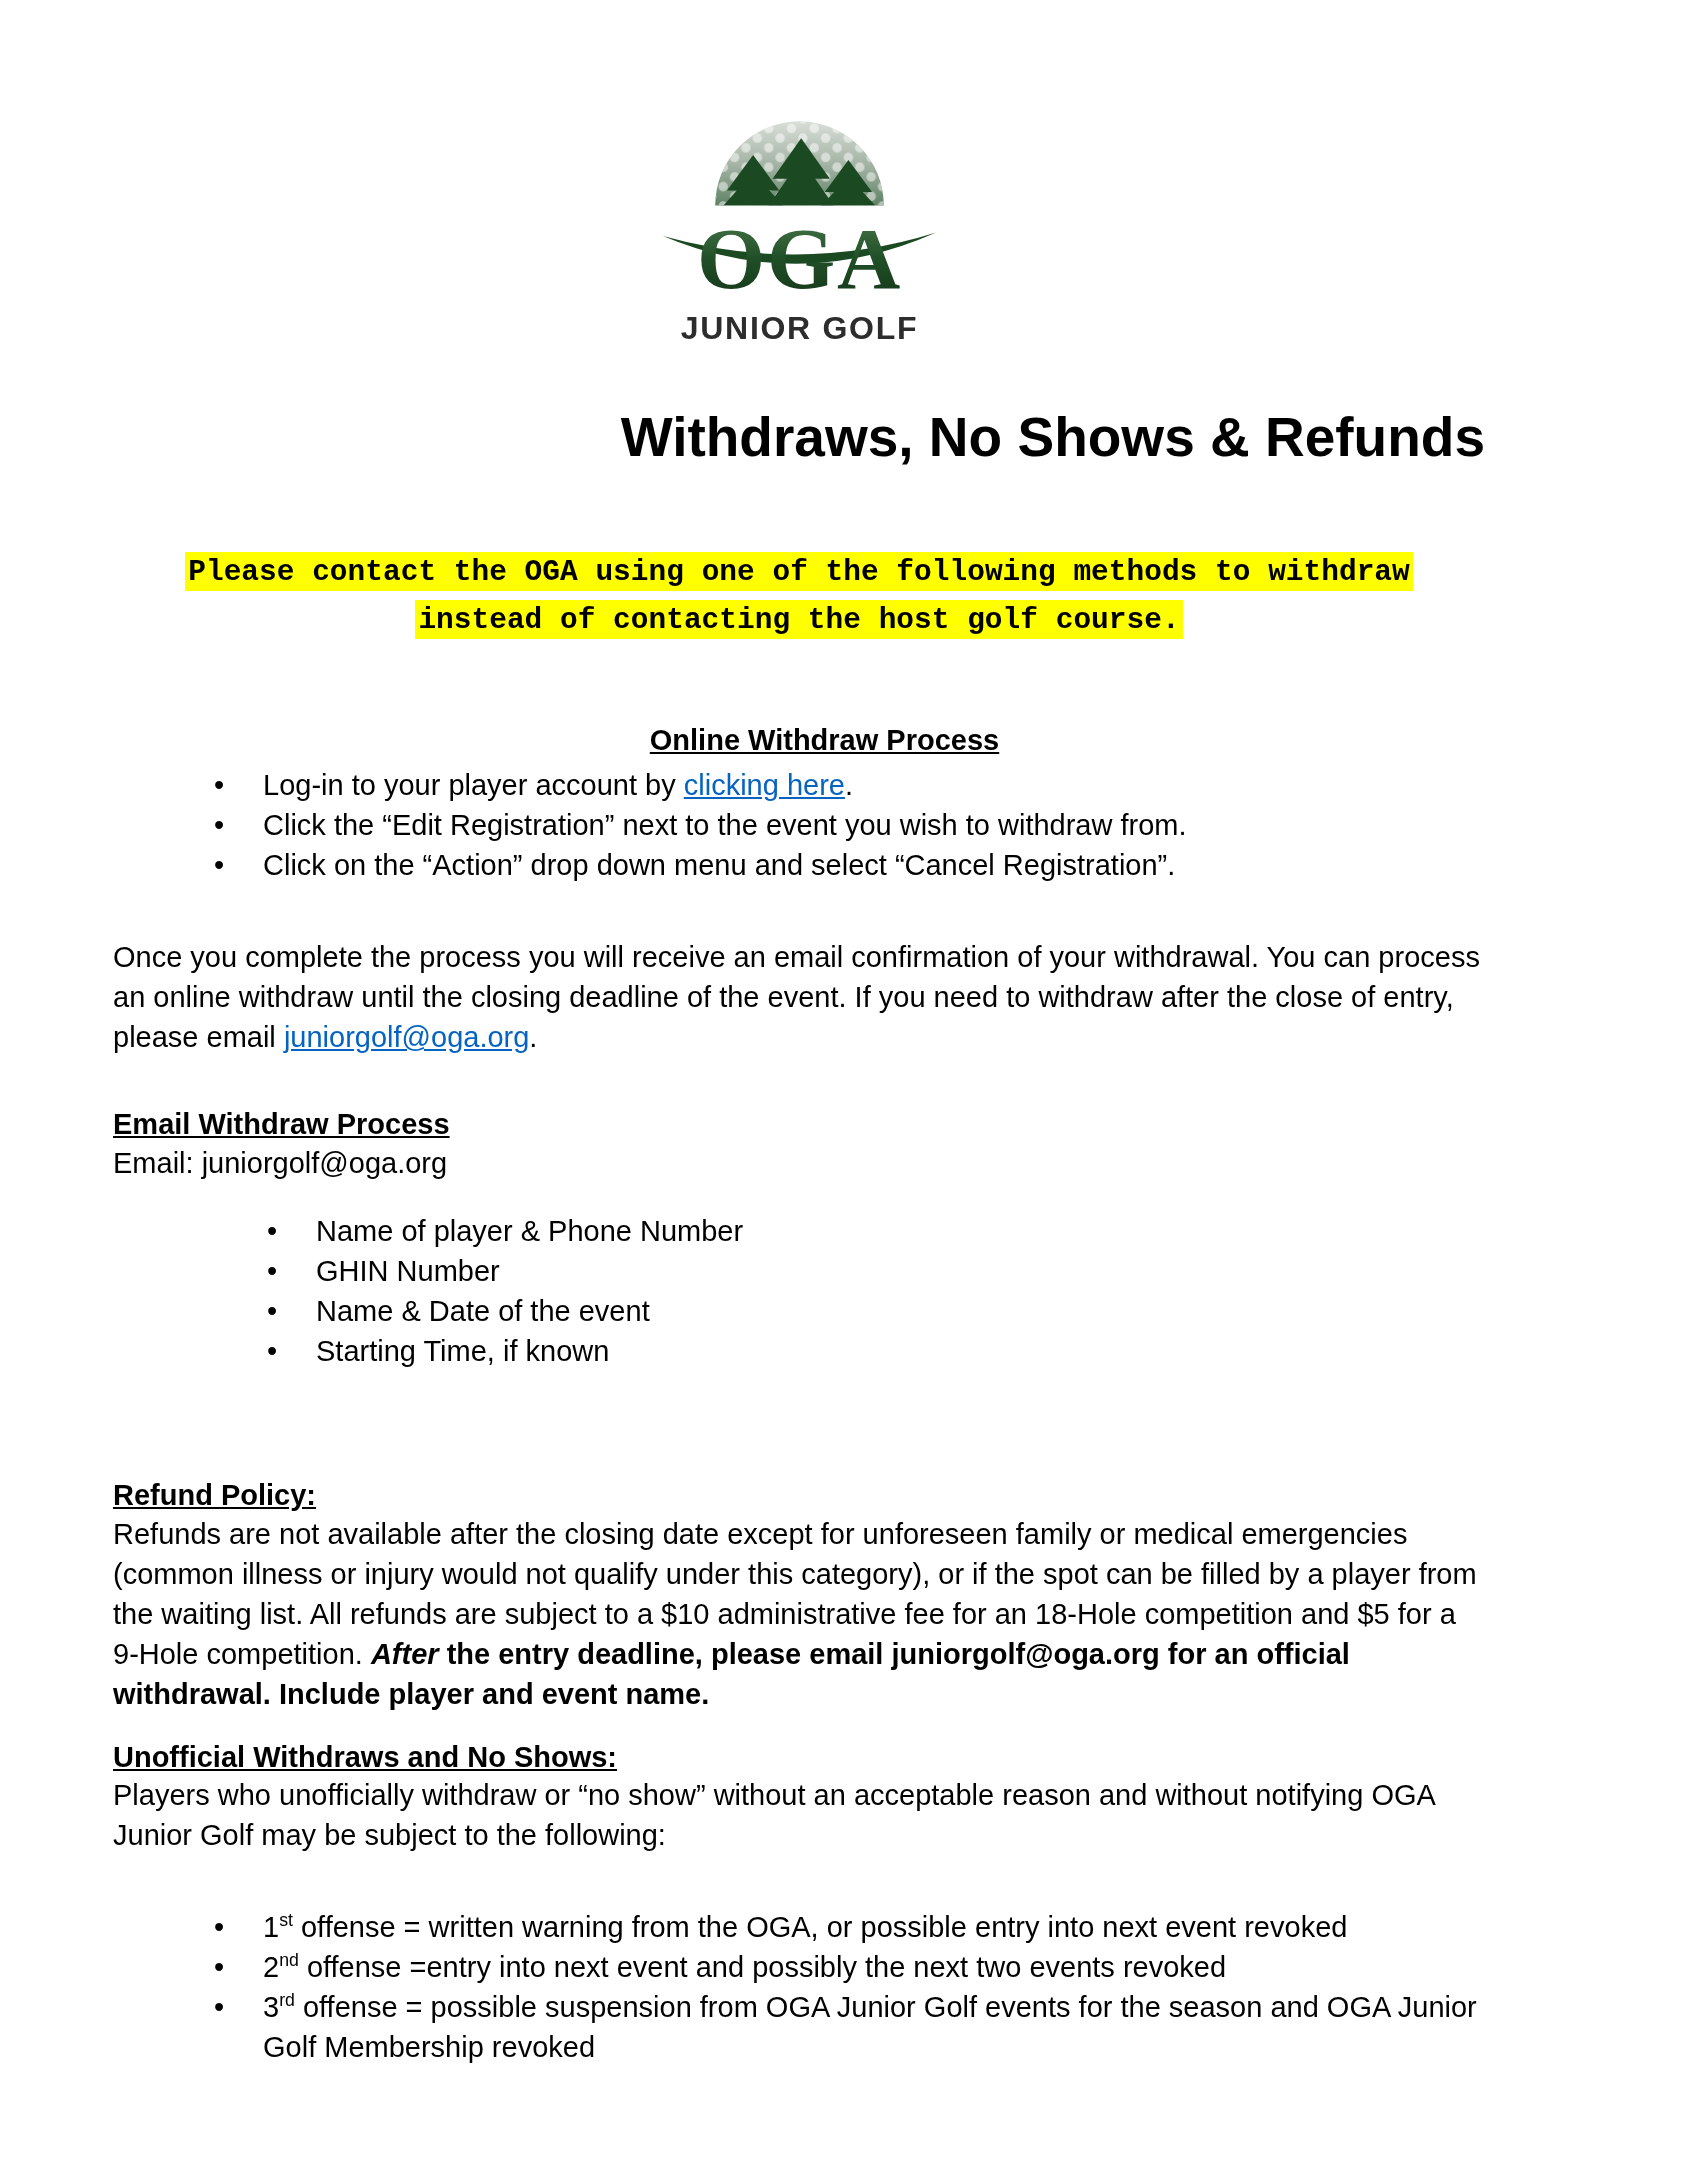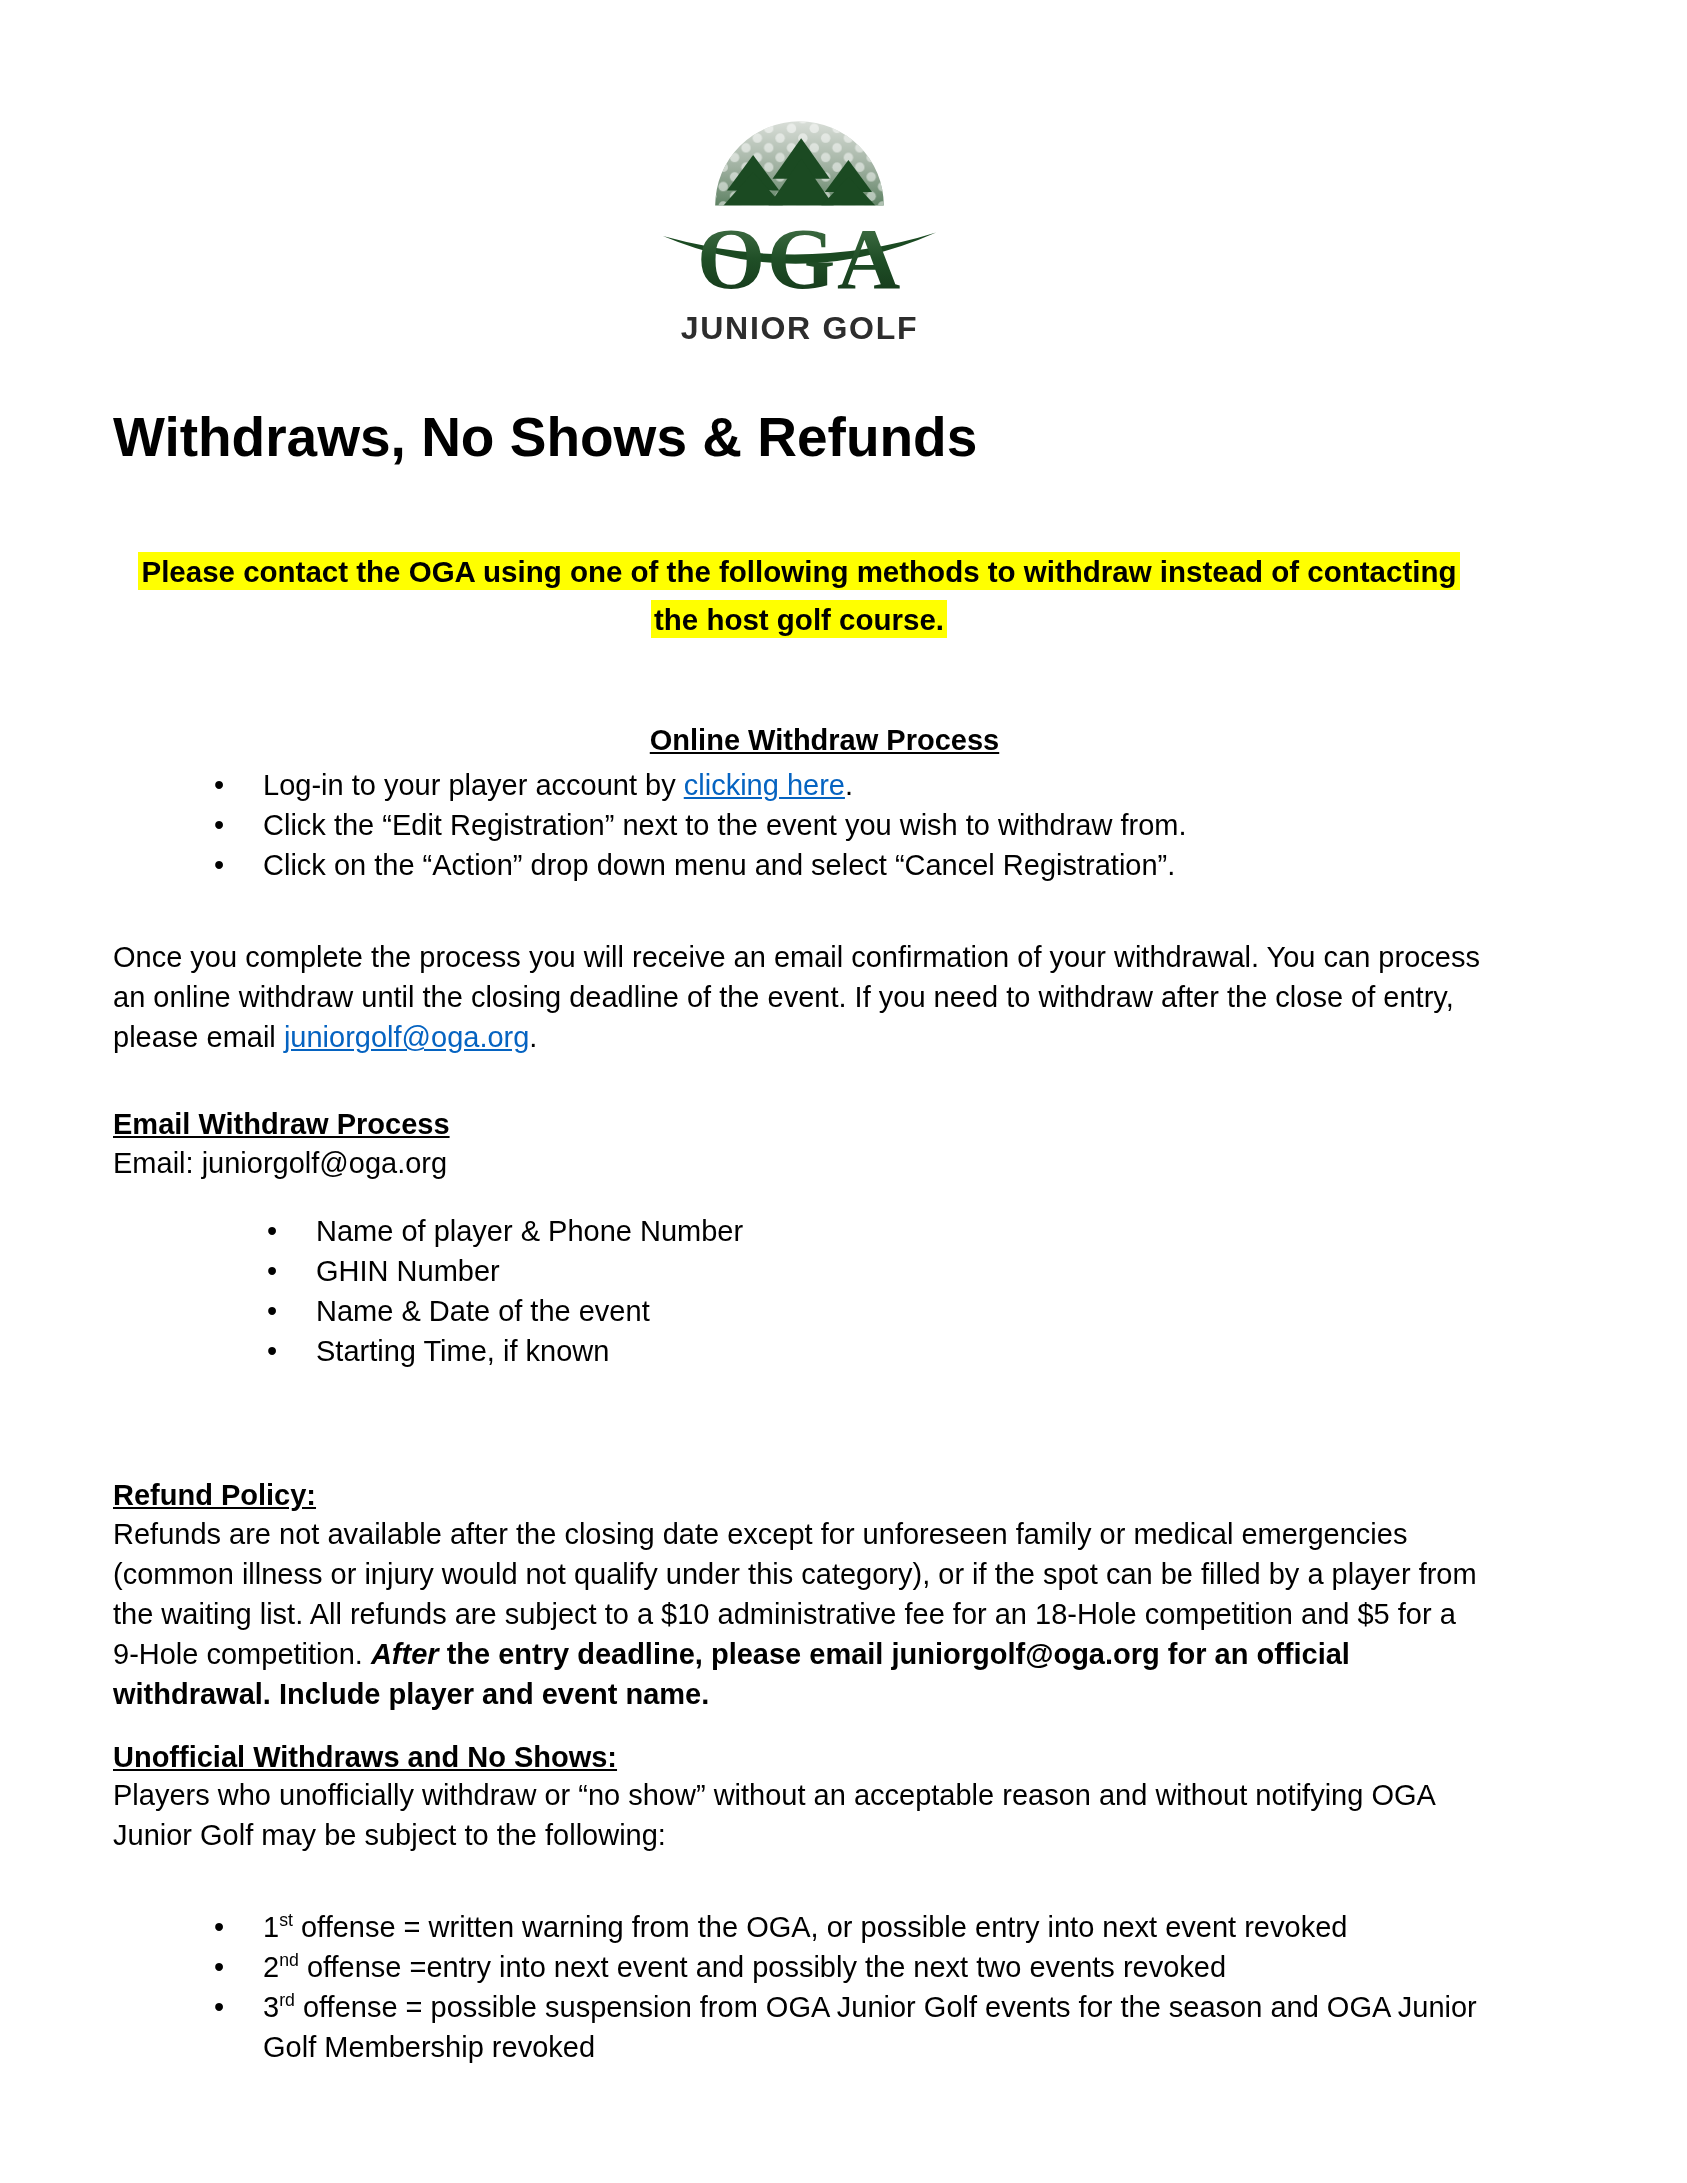--- a/index.html
+++ b/index.html
@@ -12,33 +12,34 @@
   }
   .page { padding: 0 202px 0 113px; box-sizing: border-box; }
 
   
   .logo-wrap { width: 371px; margin: 94px auto 0; }
   .logo-wrap svg { display: block; }
 
   
   h1.doc-title {
     margin: 49px 0 0;
-    text-align: left;
+    text-align: right;
     font-size: 55px;
     font-weight: 700;
     letter-spacing: 0;
   }
 
   
   p.notice {
     margin: 78px 17px 0;
     text-align: center;
     font-size: 29.5px;
     font-weight: 700;
     line-height: 48px;
+    font-family: Liberation Mono, monospace;
   }
   p.notice mark {
     background: var(--hl, #ffff00);
     color: #000;
     padding: 2.5px 3.4px;
     -webkit-box-decoration-break: clone;
     box-decoration-break: clone;
   }
 
   

